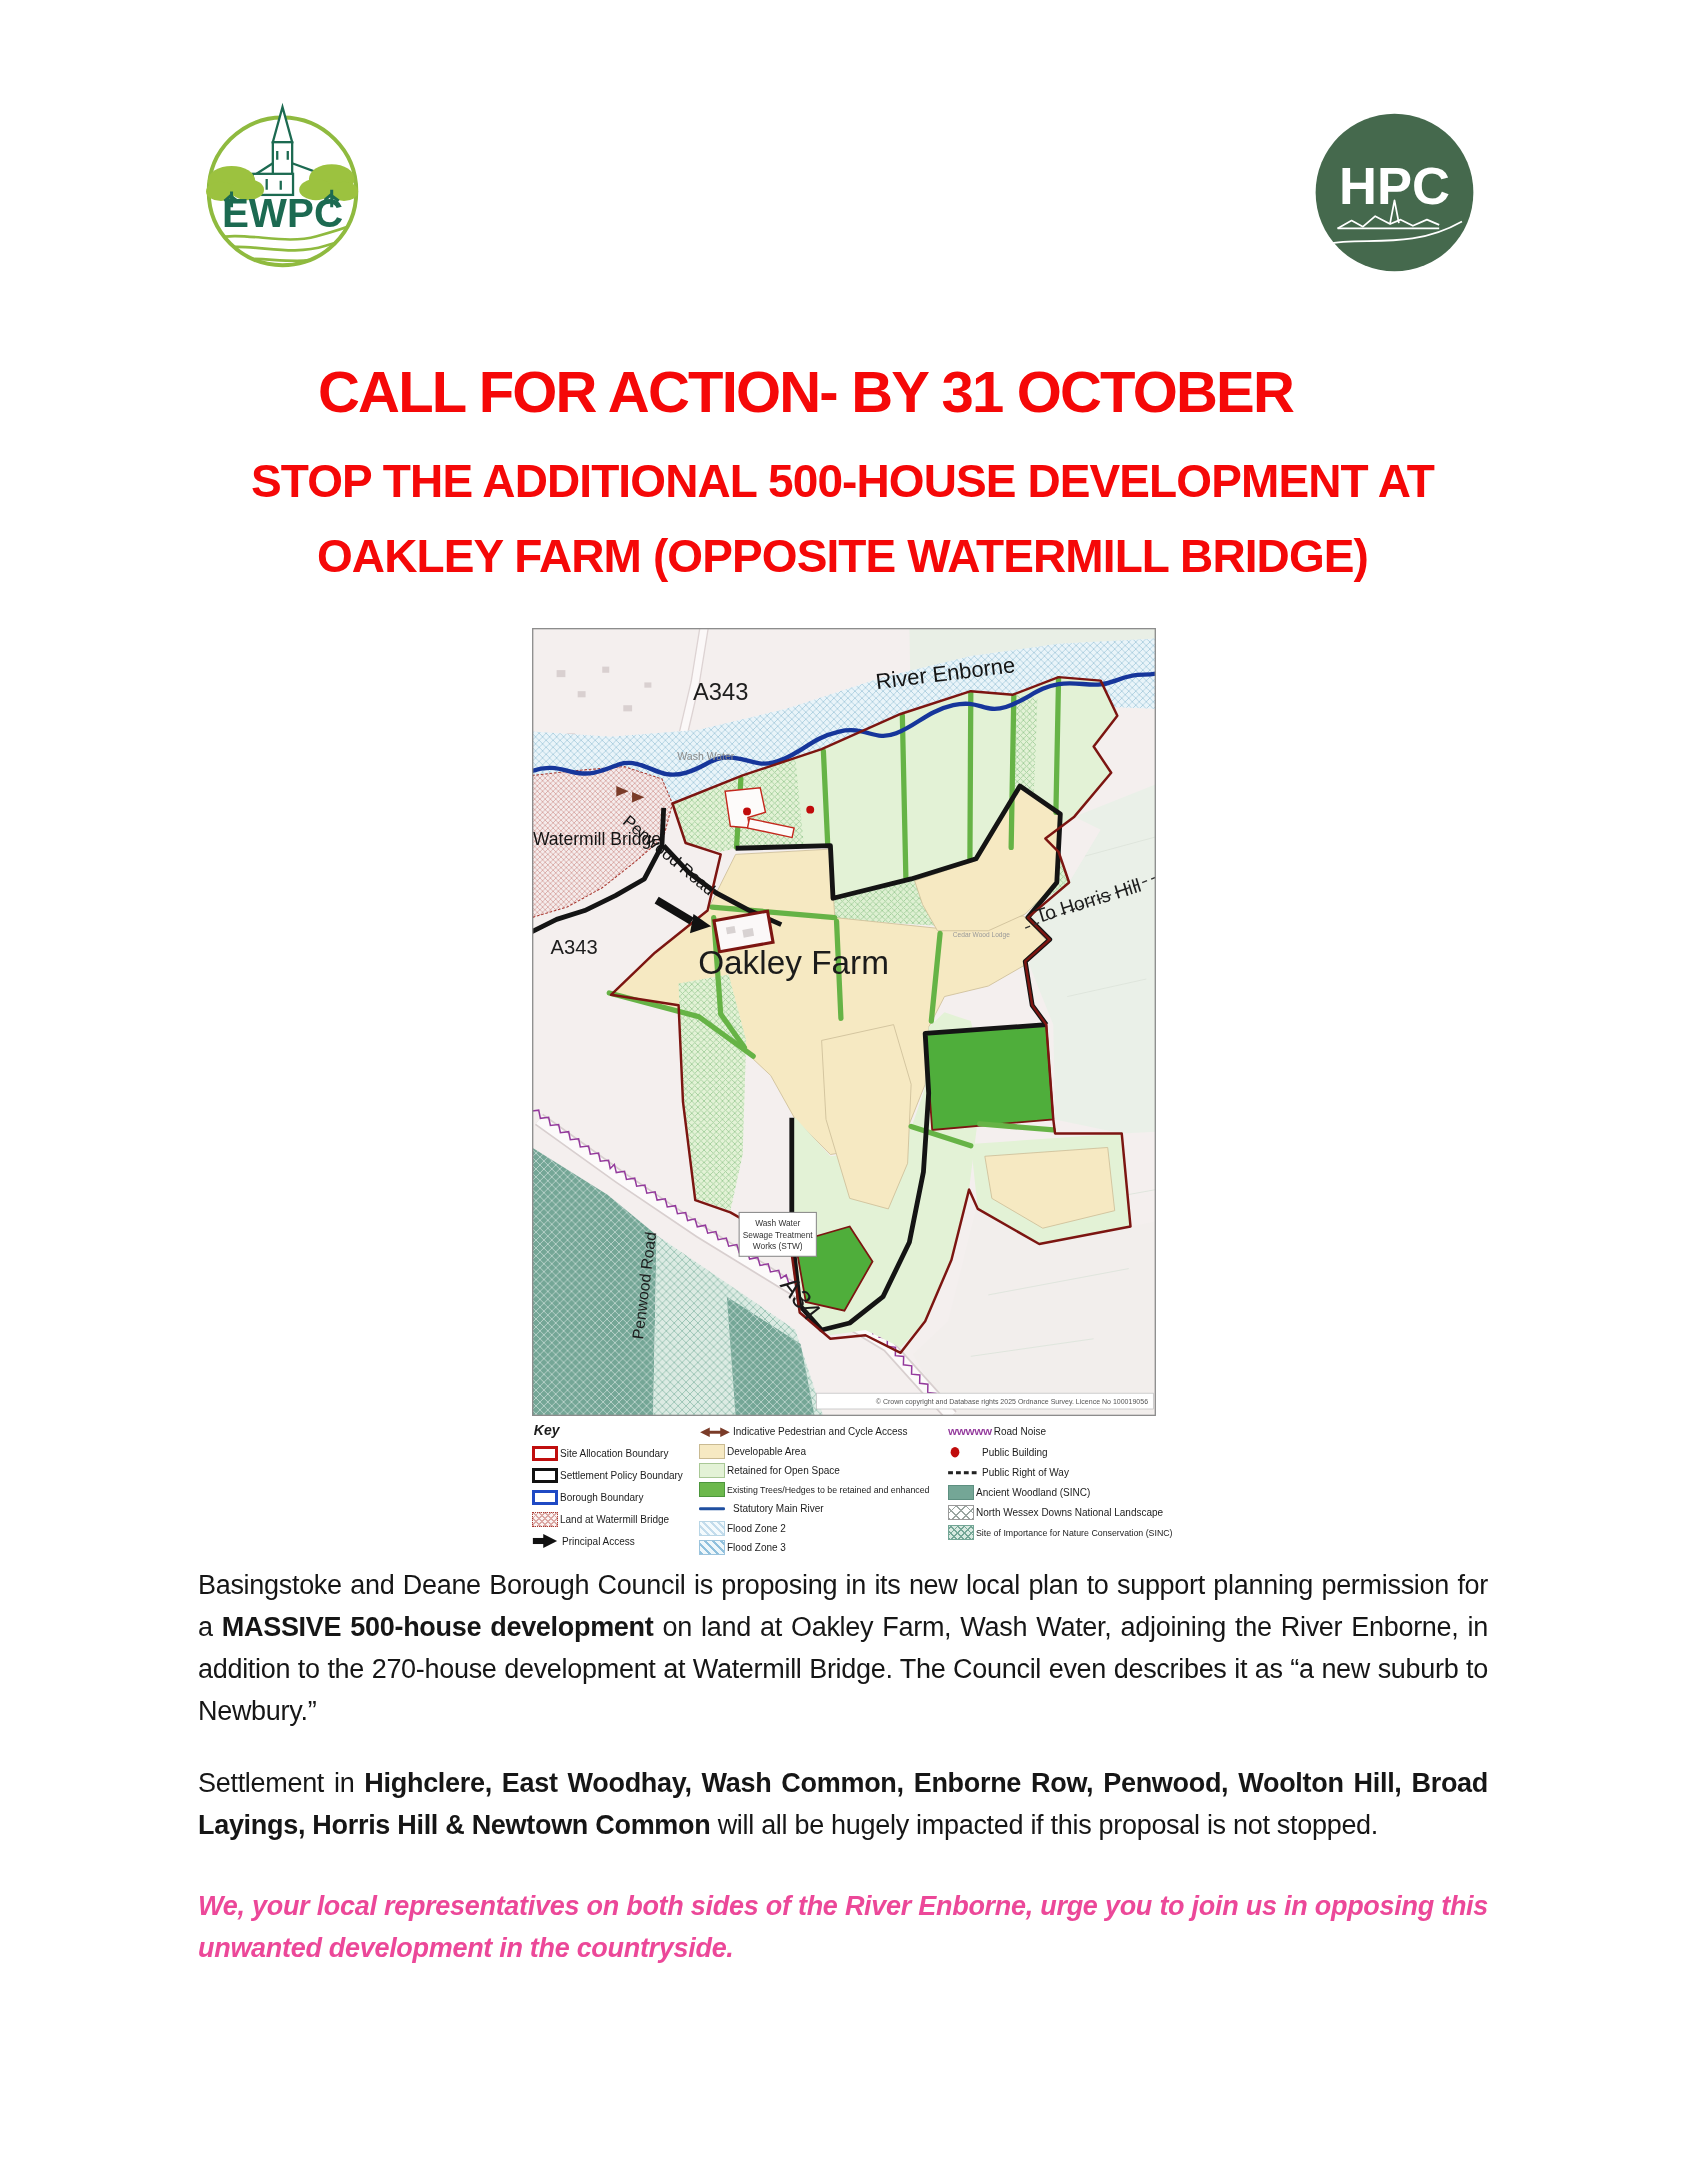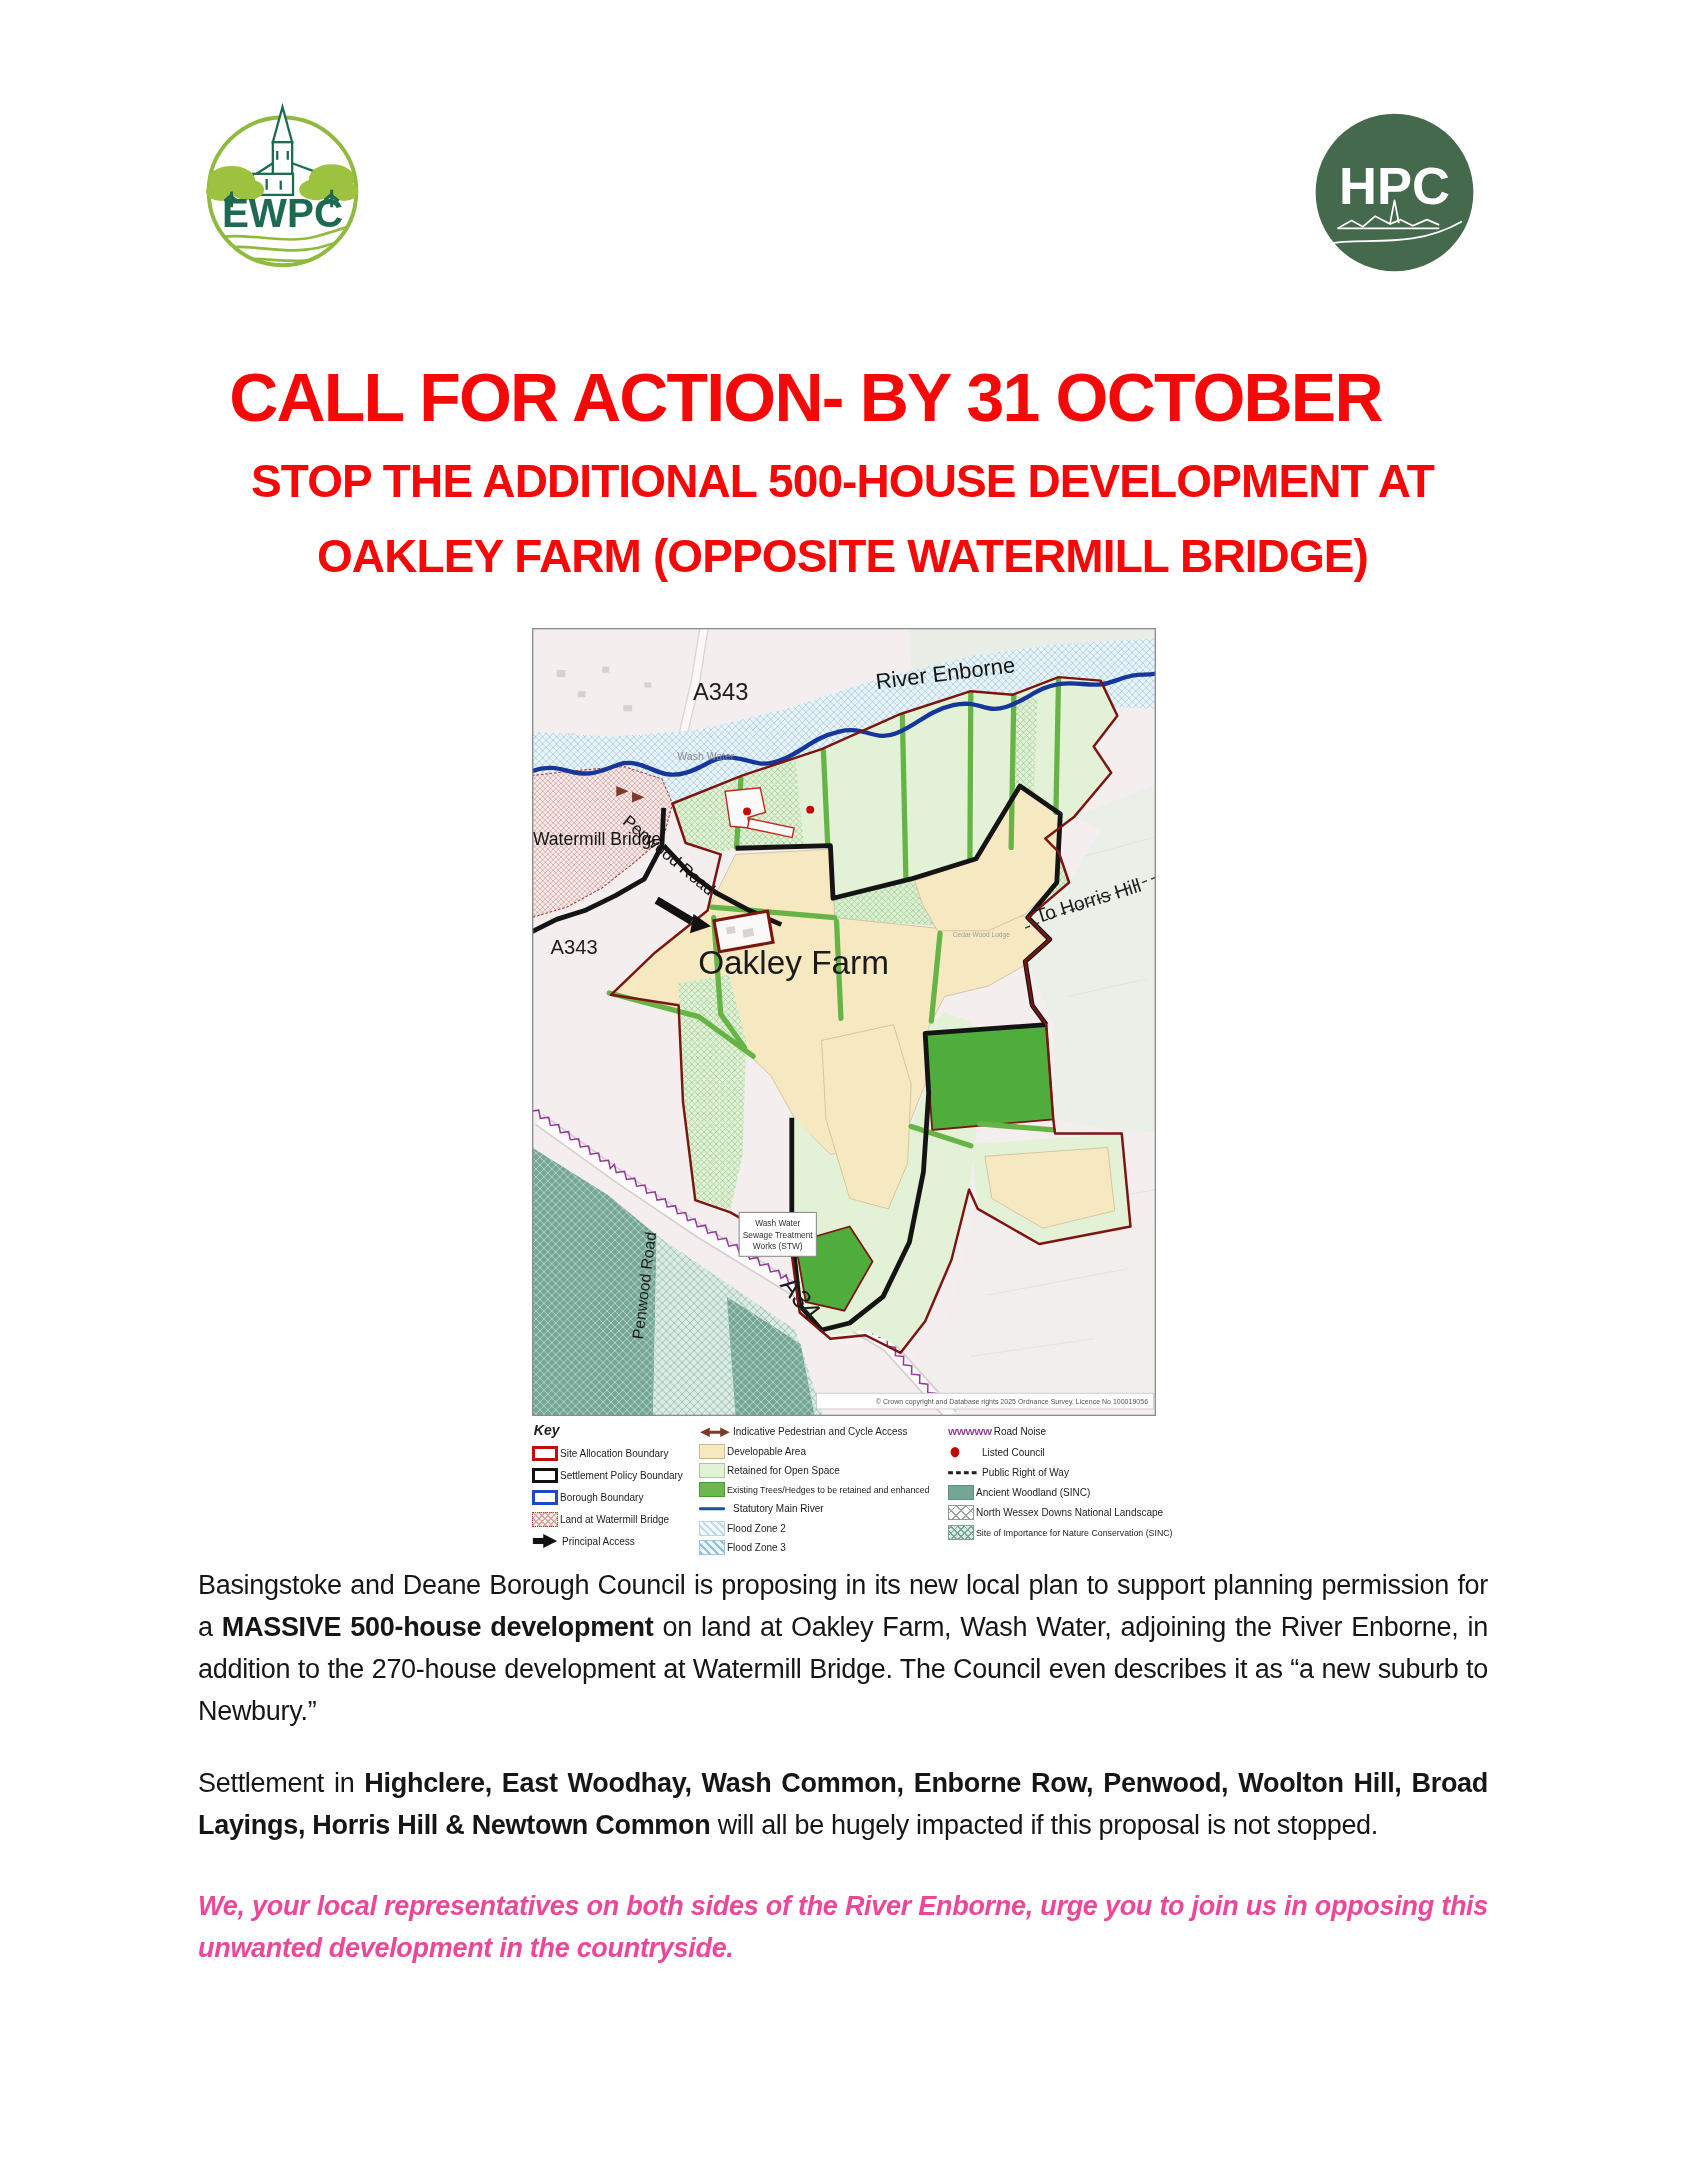--- a/index.html
+++ b/index.html
@@ -2,21 +2,21 @@
 <html style="font-size:14px"><head>
 <meta charset="utf-8">
 <title>Call for Action Flyer</title>
 <style>
   html,body{margin:0;padding:0;background:#fff;}
   body{width:1685px;height:2180px;position:relative;overflow:hidden;
        font-family:"Liberation Sans",sans-serif;color:#161616;}
   .abs{position:absolute;}
   
   .h1{left:0;top:358px;width:1611px;text-align:center;font-weight:bold;
-      font-size:68px;letter-spacing:-1.8px;}
+      font-size:58px;letter-spacing:-1.8px;}
   .h2{left:0;top:444px;width:1685px;text-align:center;font-weight:bold;
       font-size:46px;line-height:75px;letter-spacing:-0.9px;}
   
   .bodytext{left:198px;top:1564px;width:1290px;}
   .bodytext p{margin:0 0 30px 0;font-size:27px;line-height:42px;
       text-align:justify;letter-spacing:-0.3px;}
   .bodytext p span.b{font-weight:bold;}
   .bodytext p.alert{font-weight:bold;font-style:italic;margin-top:39px;}
   
   .key{left:532px;top:1420px;width:639px;display:flex;font-size:10px;color:#1c1c1c;}
@@ -361,21 +361,21 @@
         <div class="k-row">
           <span class="kw">WWWWW</span>
           <span class="kl">Road Noise</span>
         </div>
         <div class="k-row">
           <span class="ki">
             <svg width="14" height="12.3" viewBox="0 0 16 14">
               <ellipse cx="8" cy="7" rx="5" ry="6" fill="#c00b0b"></ellipse>
             </svg>
           </span>
-          <span class="kl">Listed Council</span>
+          <span class="kl">Public Building</span>
         </div>
         <div class="k-row">
           <span class="ki">
             <svg width="30" height="7" viewBox="0 0 34 8">
               <g fill="#222">
                 <rect x="0" y="2.5" width="5.5" height="3.5"></rect>
                 <rect x="9" y="2.5" width="5.5" height="3.5"></rect>
                 <rect x="18" y="2.5" width="5.5" height="3.5"></rect>
                 <rect x="27" y="2.5" width="5.5" height="3.5"></rect>
               </g>

